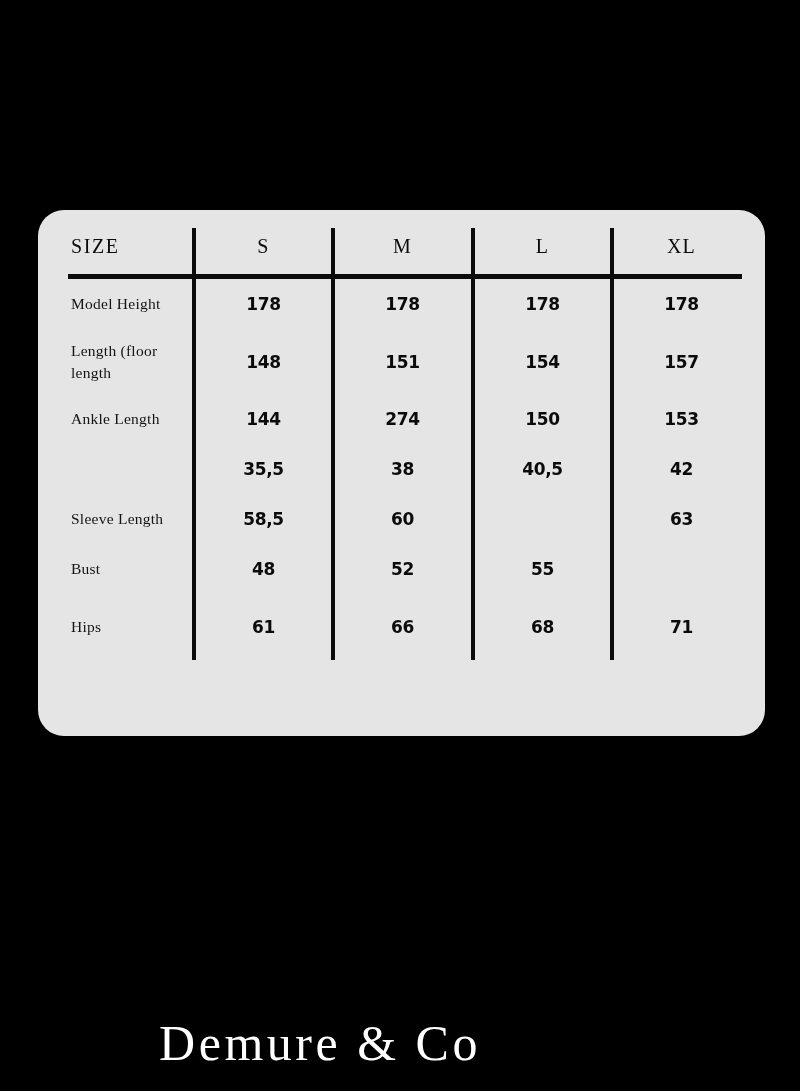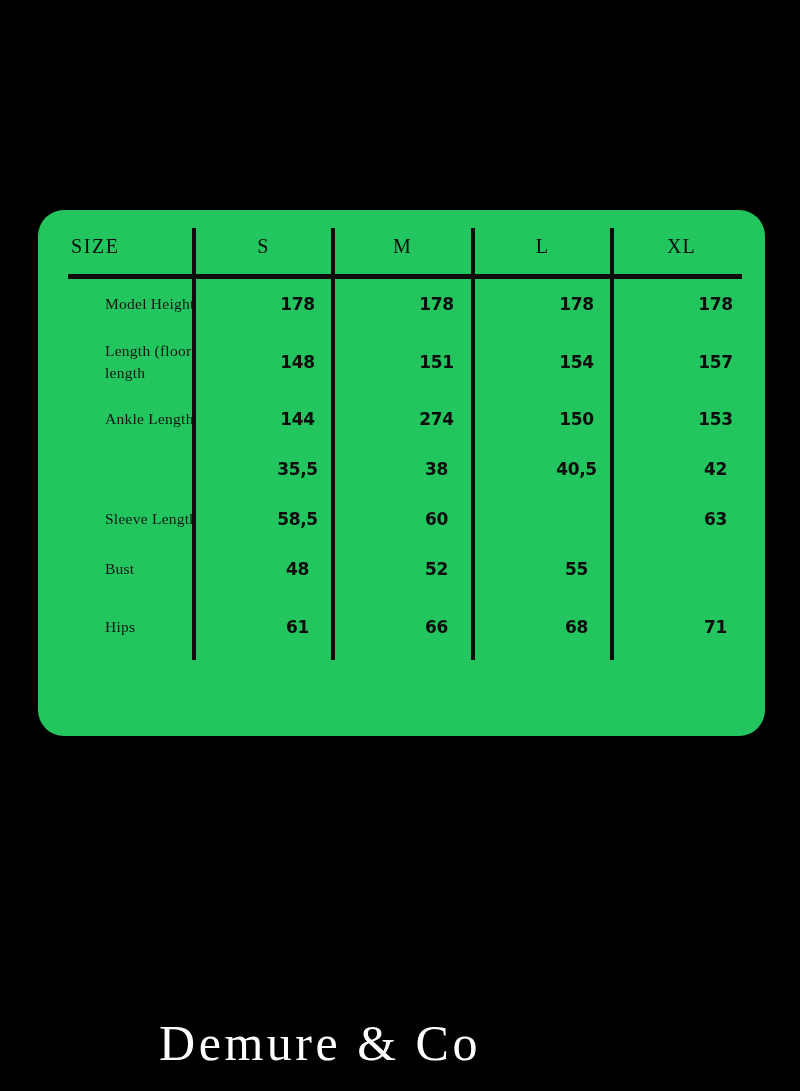--- a/index.html
+++ b/index.html
@@ -16,21 +16,21 @@
     -webkit-font-smoothing: antialiased;
   }
 
   
   #size-card {
     position: absolute;
     left: 38px;
     top: 210px;
     width: 727px;
     height: 526px;
-    background: #22c55e;
+    background: #e5e5e5;
     border-radius: 26px;
     box-sizing: border-box;
   }
 
   
   #chart-table {
     position: absolute;
     left: 30px;
     top: 8px;
     width: 676px;
@@ -99,21 +99,20 @@
   #body-rows {
     position: absolute;
     left: 0;
     top: 61px;
     width: 676px;
   }
   .t-row {
     position: relative;
     width: 676px;
     height: 50px;
-    margin-left: 34px;
   }
   .t-row.tall { height: 65px; }
 
   .r-label {
     position: absolute;
     left: 3px;
     top: 0;
     width: 118px;
     height: 100%;
     display: flex;

